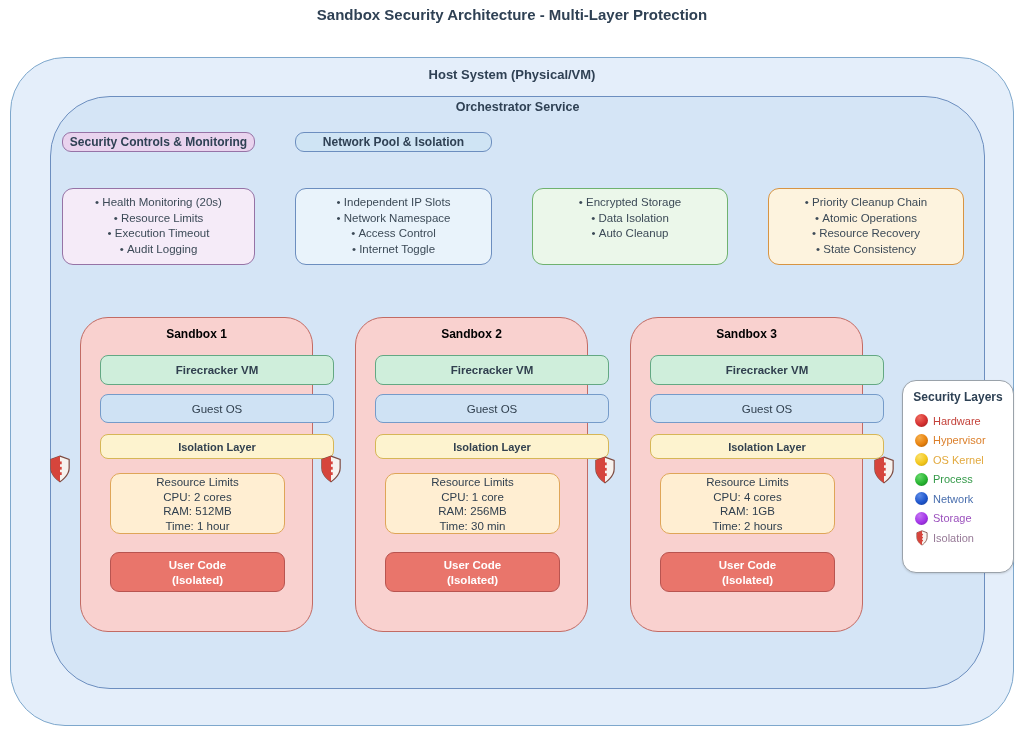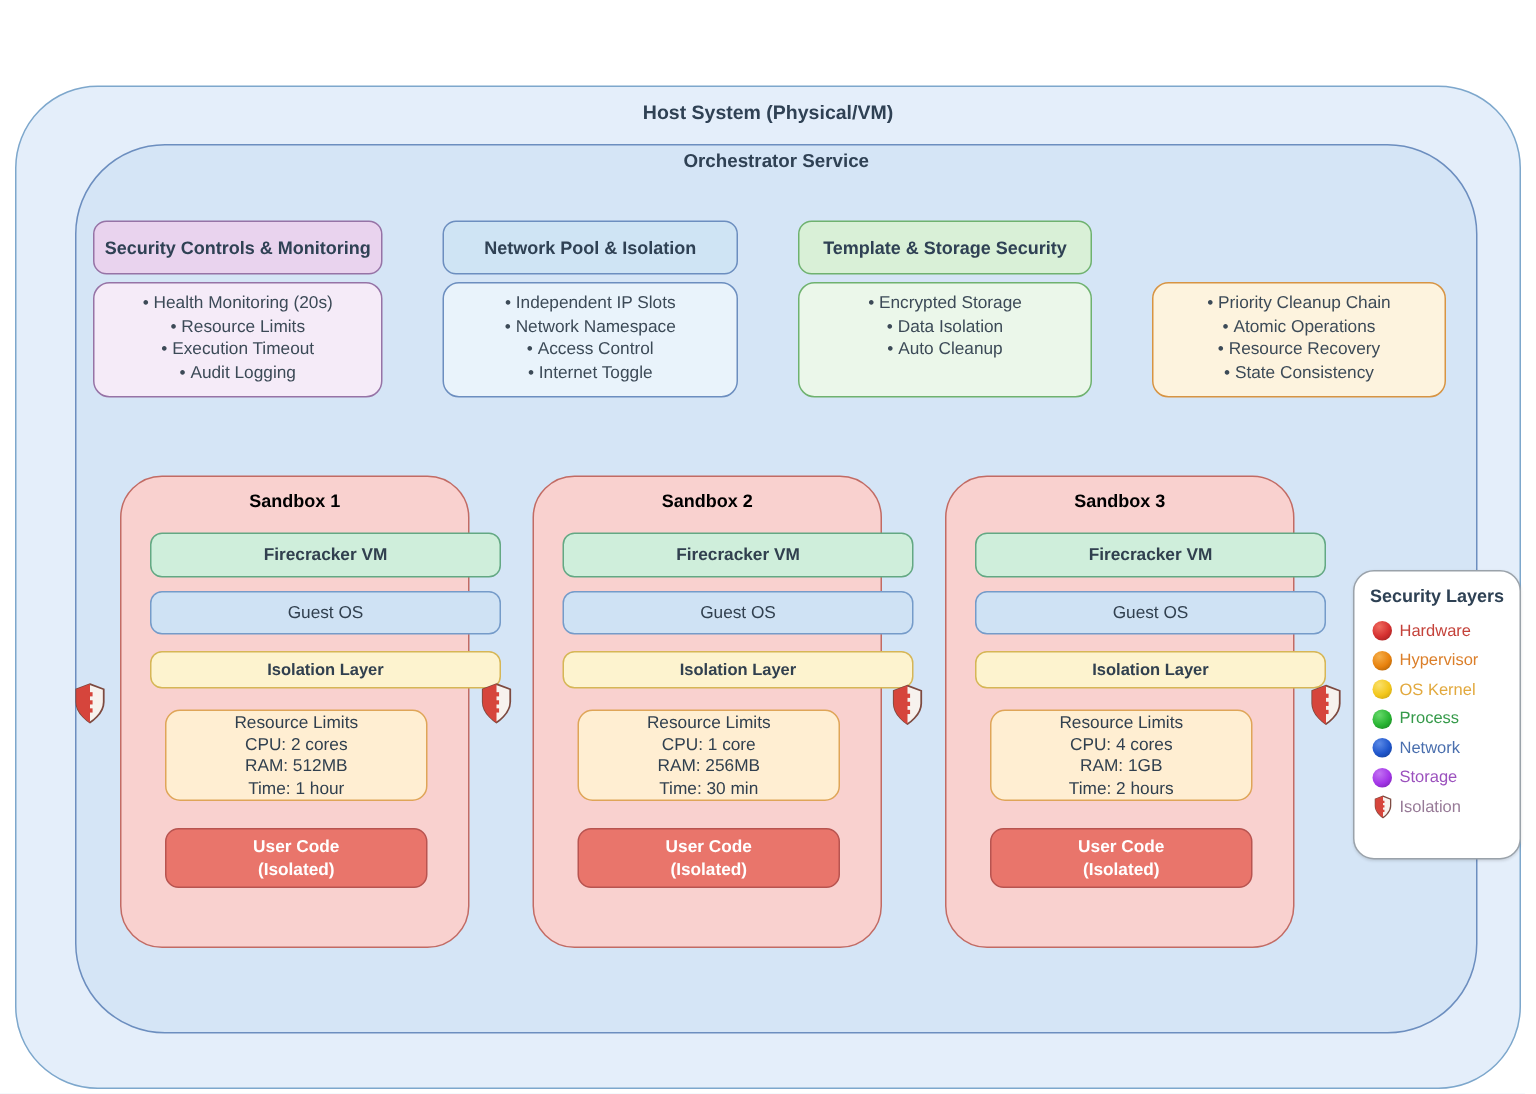--- a/index.html
+++ b/index.html
@@ -26,21 +26,21 @@
   .host{position:absolute;left:10px;top:57px;width:1004px;height:669px;
     background:var(--host-fill);border:1px solid var(--host-border);border-radius:55px;}
   .host-label{position:absolute;top:9px;left:0;width:100%;text-align:center;
     font-size:13px;font-weight:bold;color:var(--title-text);}
 
   .orchestrator{position:absolute;left:50px;top:96px;width:935px;height:593px;
     background:var(--orchestrator-fill);border:1px solid var(--orchestrator-border);border-radius:60px;}
   .orch-label{position:absolute;top:96px;left:50px;width:935px;text-align:center;
     padding-top:4px;font-size:12.5px;font-weight:bold;color:var(--title-text);}
 
-  .card-header{position:absolute;top:147px;height:36px;border:1px solid;border-radius:9px;
+  .card-header{position:absolute;top:132px;height:20px;border:1px solid;border-radius:9px;
     display:flex;align-items:center;justify-content:center;
     font-size:12px;font-weight:bold;color:var(--title-text);}
   .card-body{position:absolute;top:188px;height:77px;border:1px solid;border-radius:11px;
     padding-top:6px;text-align:center;font-size:11.5px;line-height:15.5px;color:var(--text-dark);}
   .bullet::before{content:"\2022\00a0";}
 
   .sandbox{position:absolute;top:317px;width:233px;height:315px;
     background:var(--sandbox-fill);border:1px solid var(--sandbox-border);border-radius:28px;}
   .sb-title{position:absolute;top:9px;left:0;width:100%;text-align:center;
     font-size:12px;font-weight:bold;color:#000000;}
@@ -66,20 +66,21 @@
   .lg-item{display:flex;align-items:center;height:19.5px;padding-left:12px;}
   .dot{width:13px;height:13px;border-radius:50%;flex:0 0 13px;}
   .lg-label{font-size:11px;margin-left:5px;}
   .mini-shield{width:12px;height:16px;flex:0 0 12px;margin-left:1px;}
 </style>
 </head>
 <body>
 
 <div id="stage">
 
+  <div class="diagram-title">Sandbox Security Architecture - Multi-Layer Protection</div>
 
   <div class="host">
     <div class="host-label">Host System (Physical/VM)</div>
   </div>
 
   <div class="orchestrator"></div>
   <div class="orch-label">Orchestrator Service</div>
 
   <div class="card-header" style="left: 62px; width: 193px; border-color: rgb(150, 115, 166); background: rgb(233, 211, 238);">Security Controls &amp; Monitoring</div>
   <div class="card-body" style="left: 62px; width: 193px; border-color: rgb(150, 115, 166); background: rgb(245, 235, 248);">
@@ -90,21 +91,20 @@
   </div>
 
   <div class="card-header" style="left: 295px; width: 197px; border-color: rgb(108, 142, 191); background: rgb(207, 228, 244);">Network Pool &amp; Isolation</div>
   <div class="card-body" style="left: 295px; width: 197px; border-color: rgb(108, 142, 191); background: rgb(233, 243, 251);">
     <div class="bullet">Independent IP Slots</div>
     <div class="bullet">Network Namespace</div>
     <div class="bullet">Access Control</div>
     <div class="bullet">Internet Toggle</div>
   </div>
 
-  <div class="card-header" style="left: 532px; width: 196px; border-color: rgb(111, 178, 111); background: rgb(217, 240, 215);">Template &amp; Storage Security</div>
   <div class="card-body" style="left: 532px; width: 196px; border-color: rgb(111, 178, 111); background: rgb(235, 247, 234);">
     <div class="bullet">Encrypted Storage</div>
     <div class="bullet">Data Isolation</div>
     <div class="bullet">Auto Cleanup</div>
   </div>
 
   <div class="card-body" style="left: 768px; width: 196px; border-color: rgb(215, 148, 67); background: rgb(253, 243, 222);">
     <div class="bullet">Priority Cleanup Chain</div>
     <div class="bullet">Atomic Operations</div>
     <div class="bullet">Resource Recovery</div>

